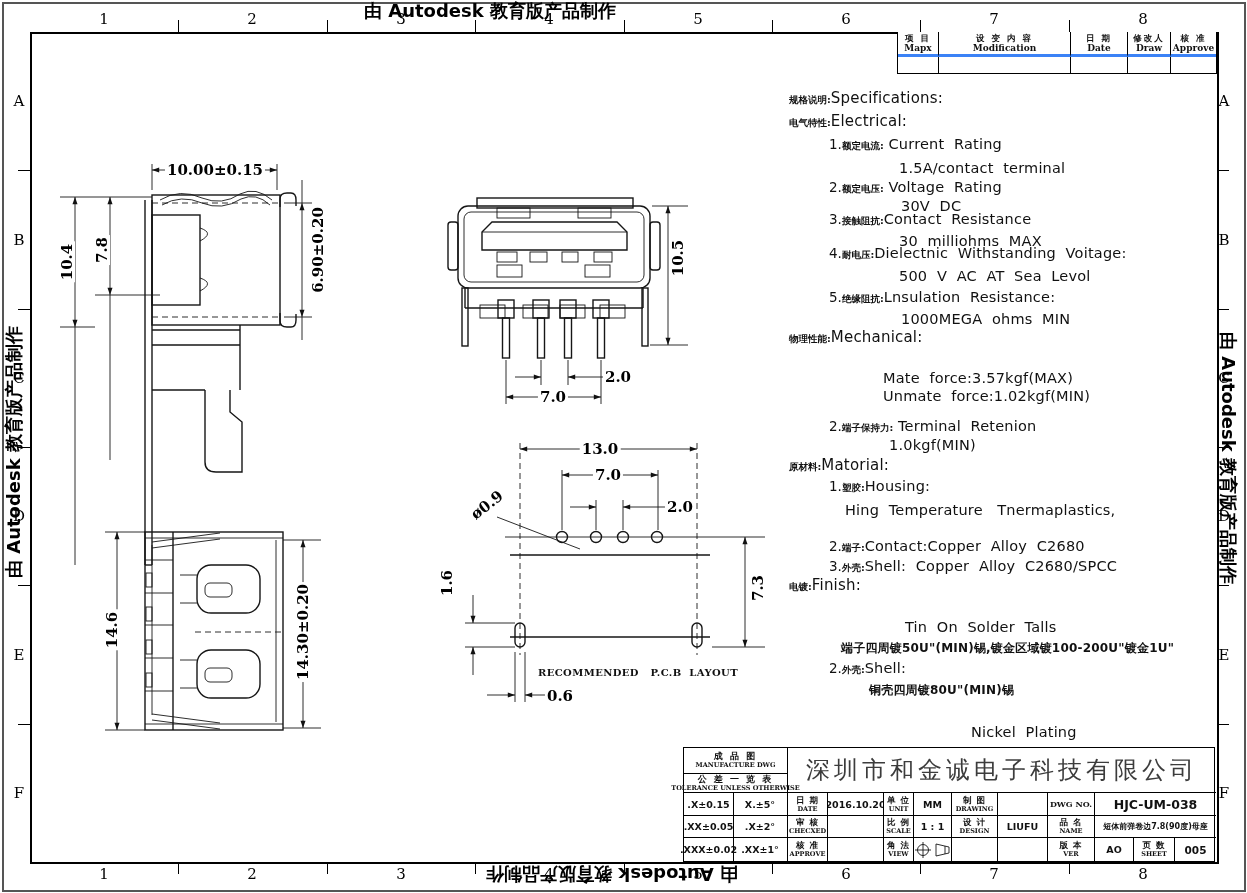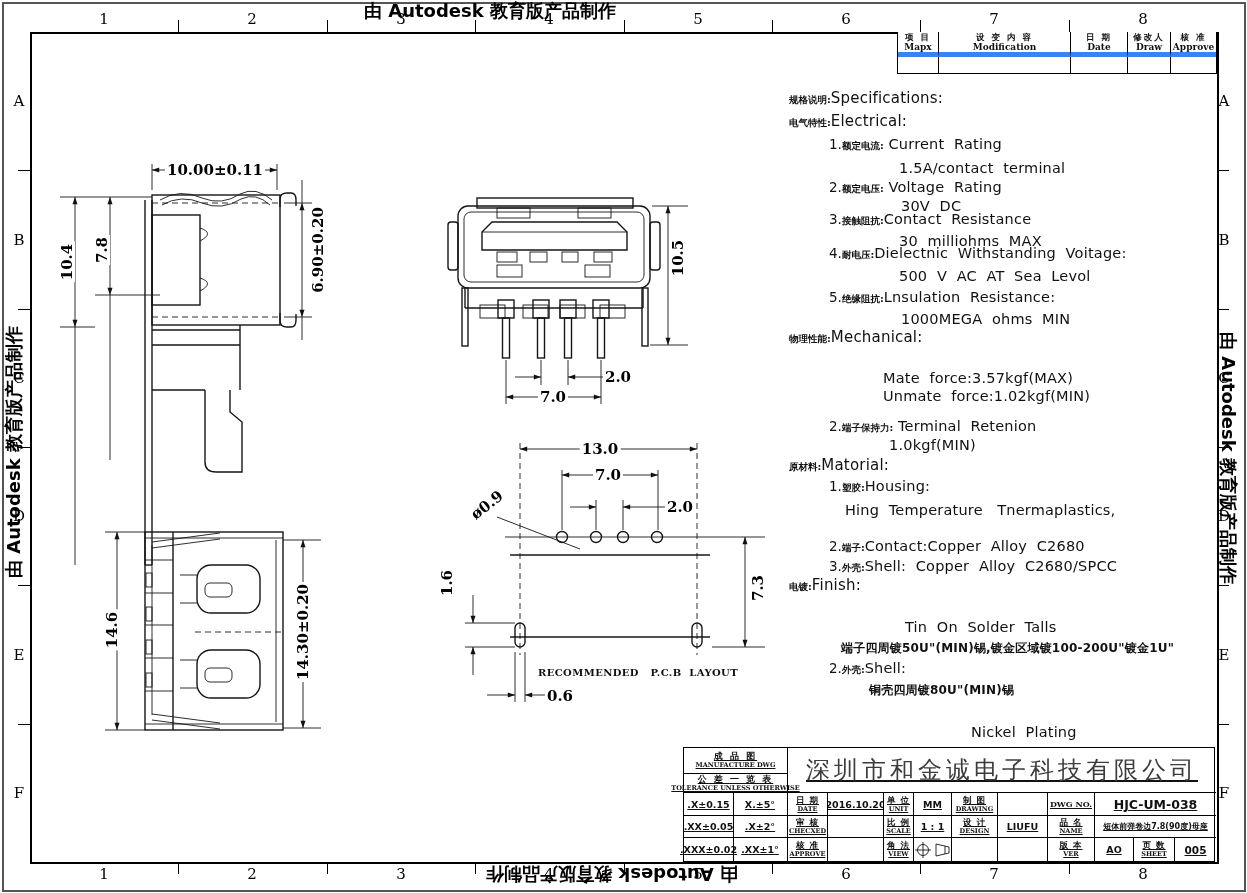--- a/index.html
+++ b/index.html
@@ -16,40 +16,40 @@
   .wm-bottom{transform:translate(-50%,-50%) rotate(180deg);}
   .wm-left{transform:translate(-50%,-50%) rotate(-90deg);}
   .wm-right{transform:translate(-50%,-50%) rotate(90deg);}
   
   .rev{position:absolute;left:897px;top:32px;width:318px;border:1.5px solid #000;border-top:none;
        display:flex;flex-direction:column;background:#fff;}
   .rev-row{display:flex;}
   .rev-cell{border-right:1px solid #000;display:flex;flex-direction:column;align-items:center;
             justify-content:center;box-sizing:border-box;}
   .rev-cell:last-child{border-right:none;}
-  .rev-hrow .rev-cell{height:25px;border-bottom:5px solid #3b82f6;}
+  .rev-hrow .rev-cell{height:25px;border-bottom:3px solid #3b82f6;}
   .rev-erow .rev-cell{height:16px;}
   .rev-cn{font-weight:bold;font-size:8.5px;letter-spacing:2px;line-height:9px;white-space:nowrap;}
   .rev-en{font-weight:bold;font-size:9px;line-height:10px;font-family:"DejaVu Serif",serif;white-space:nowrap;}
   
   .sl{position:absolute;white-space:pre;}
   .sl .num{font-size:13.5px;}
   .sl .cn{font-weight:bold;font-size:9.5px;}
   .sl .en{font-size:14.5px;letter-spacing:0.2px;}
   .sl.hd .en{font-size:15px;}
   .sl.mx .en{font-size:12px;font-weight:bold;}
   
   .dim{position:absolute;font:bold 15px "DejaVu Serif",serif;color:#000;white-space:nowrap;
        background:#fff;padding:0 2px;transform:translate(-50%,-50%);line-height:16px;}
   .dim.r90{transform:translate(-50%,-50%) rotate(-90deg);}
   .dim.r38{transform:translate(-50%,-50%) rotate(-38deg);background:transparent;}
   .pcb-note{position:absolute;font:bold 10px "DejaVu Serif",serif;letter-spacing:0.4px;white-space:pre;}
   
   .tb{position:absolute;left:683px;top:747px;width:532px;height:115px;border:1.5px solid #000;
-      box-sizing:border-box;background:#fff;display:flex;text-decoration:underline;}
+      box-sizing:border-box;background:#fff;display:flex;}
   .tb *{box-sizing:border-box;}
   .tb-left{width:104px;display:flex;flex-direction:column;border-right:1px solid #000;}
   .tb-main{width:428px;display:flex;flex-direction:column;}
   .tb-hcell{display:flex;flex-direction:column;align-items:center;justify-content:center;
             border-bottom:1px solid #000;}
   .tb-hcn{font-weight:bold;font-size:9px;letter-spacing:2px;line-height:10px;white-space:nowrap;}
   .tb-hen{font-weight:bold;font-size:6.5px;line-height:8px;font-family:"DejaVu Serif",serif;white-space:nowrap;}
   .tol-row{display:flex;height:23px;border-bottom:1px solid #000;}
   .tol-row:last-child{border-bottom:none;}
   .tol-c{width:50px;border-right:1px solid #000;display:flex;align-items:center;justify-content:center;
@@ -214,21 +214,21 @@
 
     <line class="dimln" x1="20" y1="57" x2="112" y2="57"></line>
     <line class="dimln" x1="20" y1="187" x2="55" y2="187"></line>
     <line class="dimln" x1="35" y1="57" x2="35" y2="187" marker-start="url(#arA)" marker-end="url(#arA)"></line>
     <line class="dimln" x1="35" y1="187" x2="35" y2="425"></line>
 
     <line class="dimln" x1="55" y1="155" x2="120" y2="155"></line>
     <line class="dimln" x1="70" y1="57" x2="70" y2="155" marker-start="url(#arA)" marker-end="url(#arA)"></line>
     <line class="dimln" x1="70" y1="155" x2="70" y2="320"></line>
   </svg>
-  <div class="dim" style="left:215px;top:170px">10.00±0.11</div>
+  <div class="dim" style="left:215px;top:170px">10.00±0.15</div>
   <div class="dim r90" style="left:318px;top:250px">6.90±0.20</div>
   <div class="dim r90" style="left:67px;top:262px">10.4</div>
   <div class="dim r90" style="left:102px;top:250px">7.8</div>
 
   <svg style="left:420px;top:180px" width="300" height="245" viewBox="0 0 300 245">
     <defs>
       <marker id="arB" viewBox="0 0 10 10" refX="10" refY="5" markerWidth="11" markerHeight="8" orient="auto-start-reverse">
         <path d="M0,1.5 L10,5 L0,8.5 z" fill="#111"></path>
       </marker>
     </defs>

